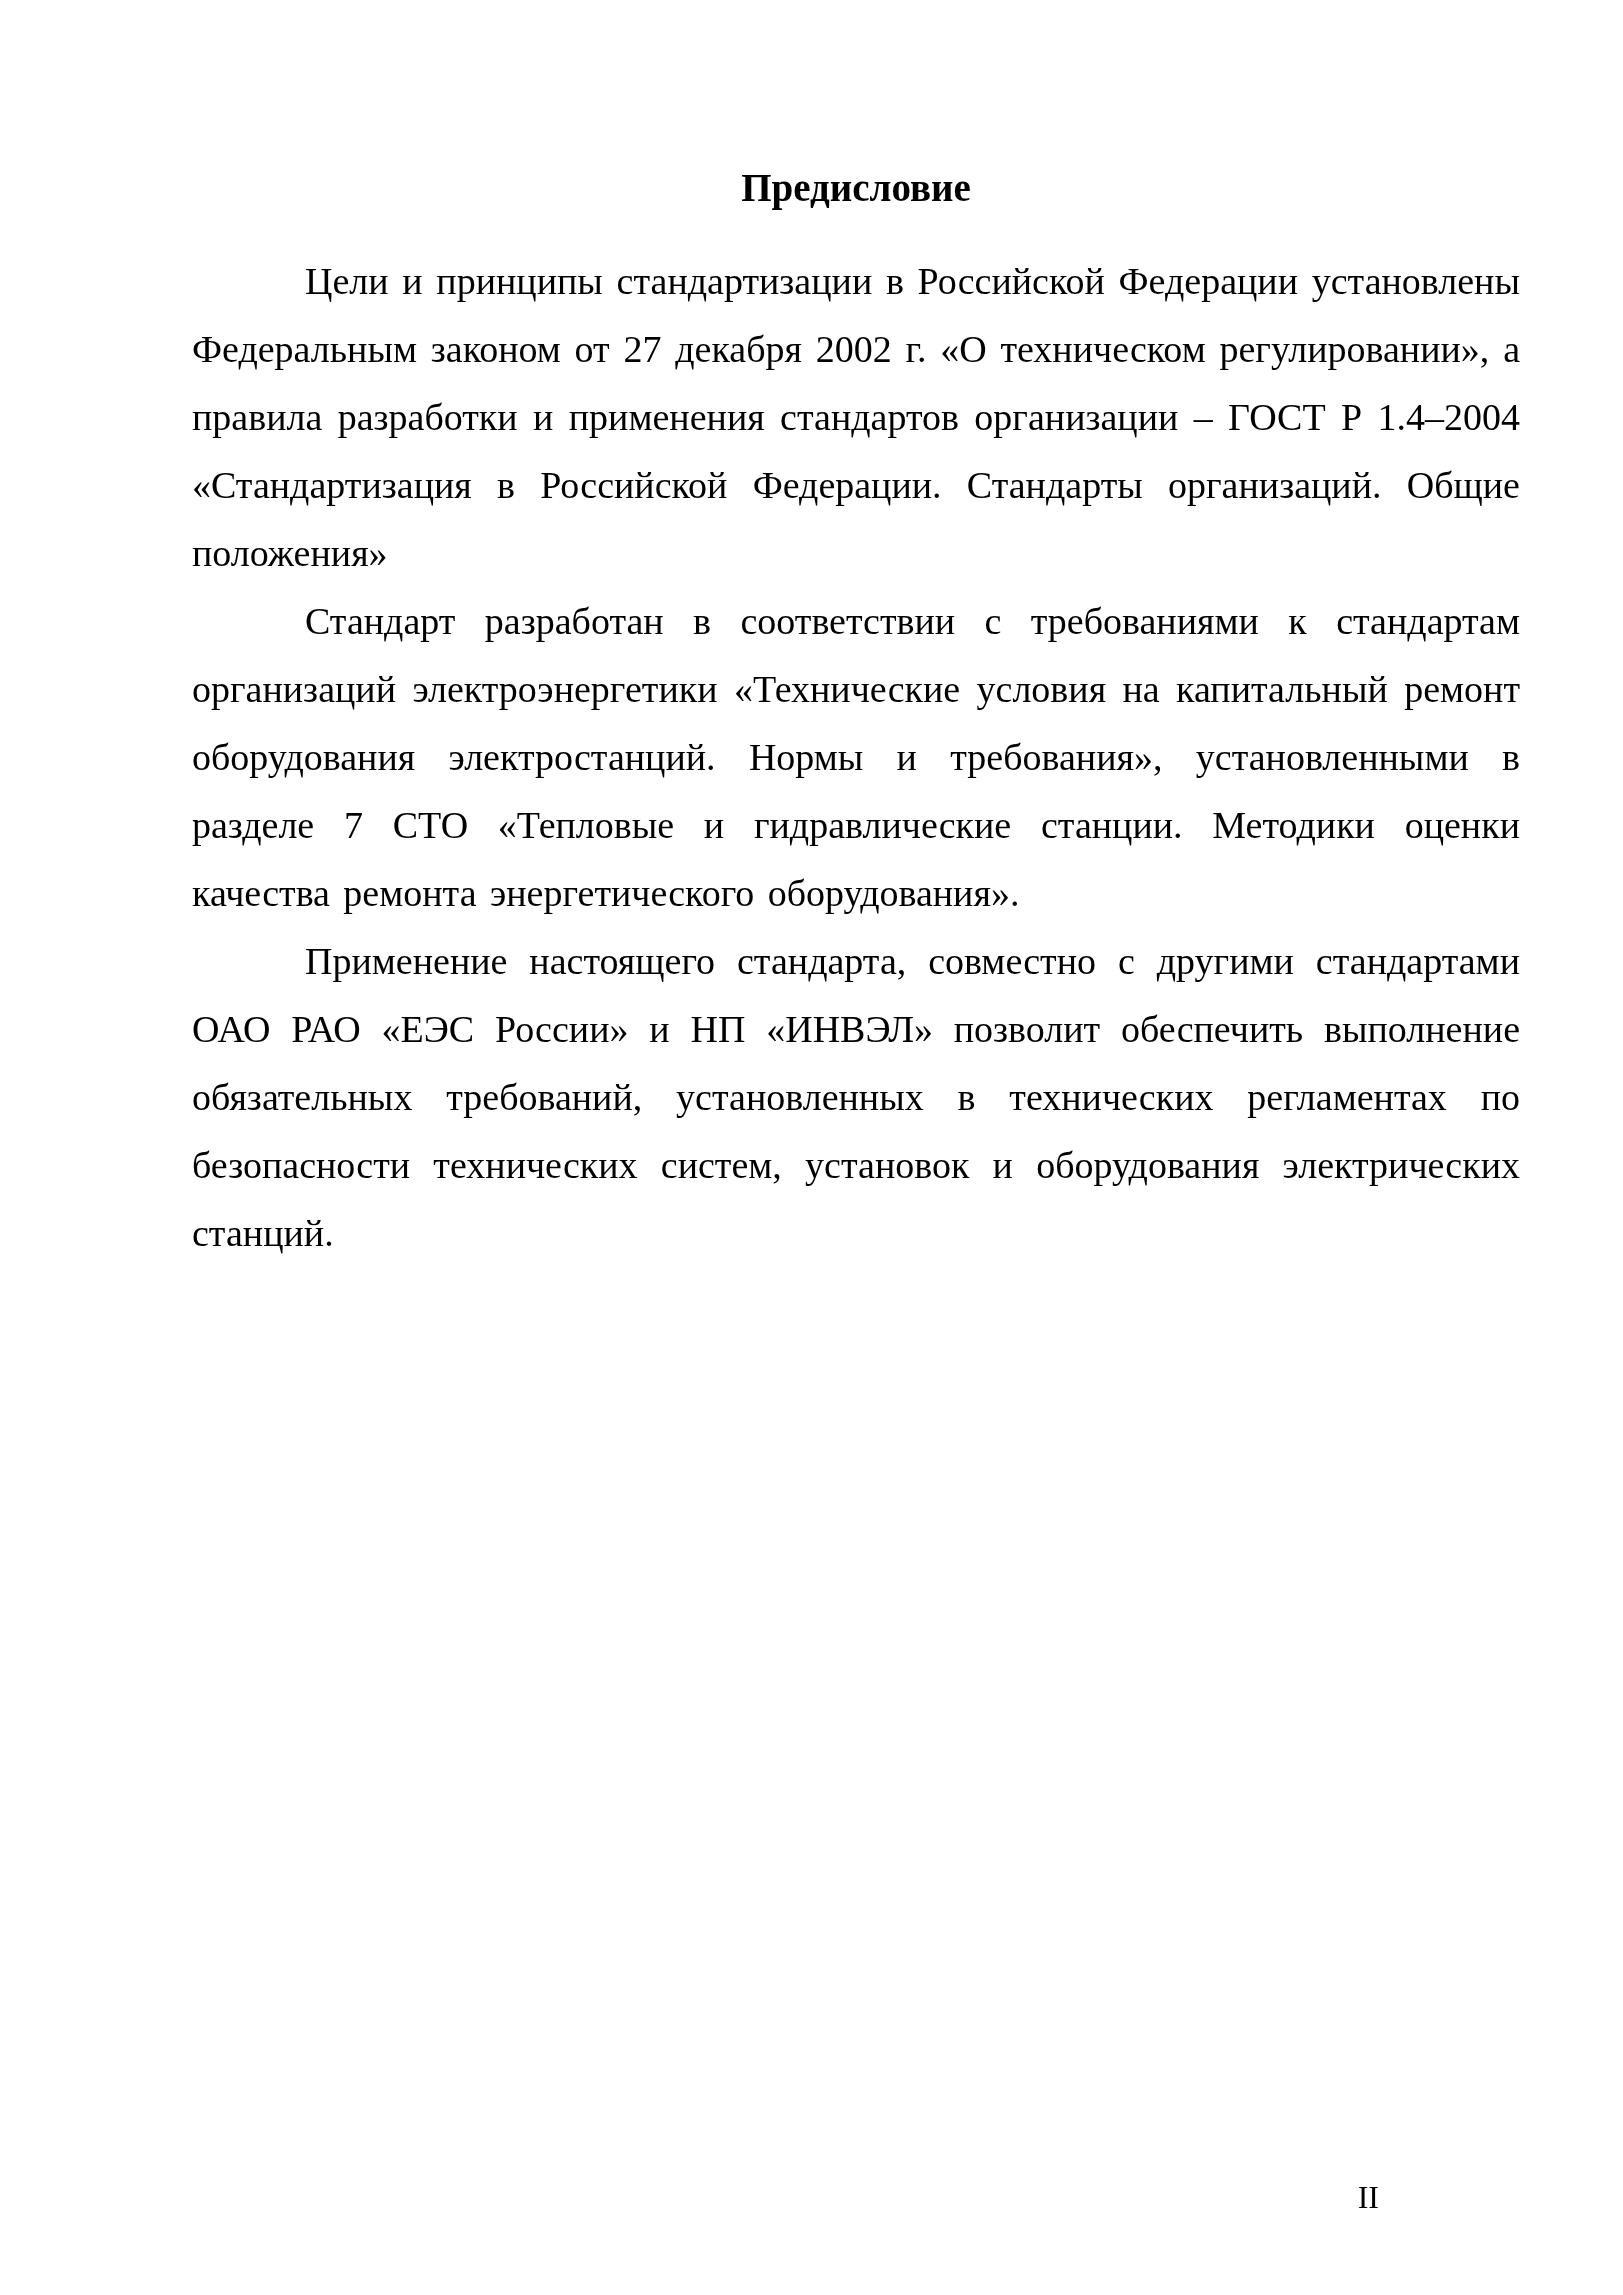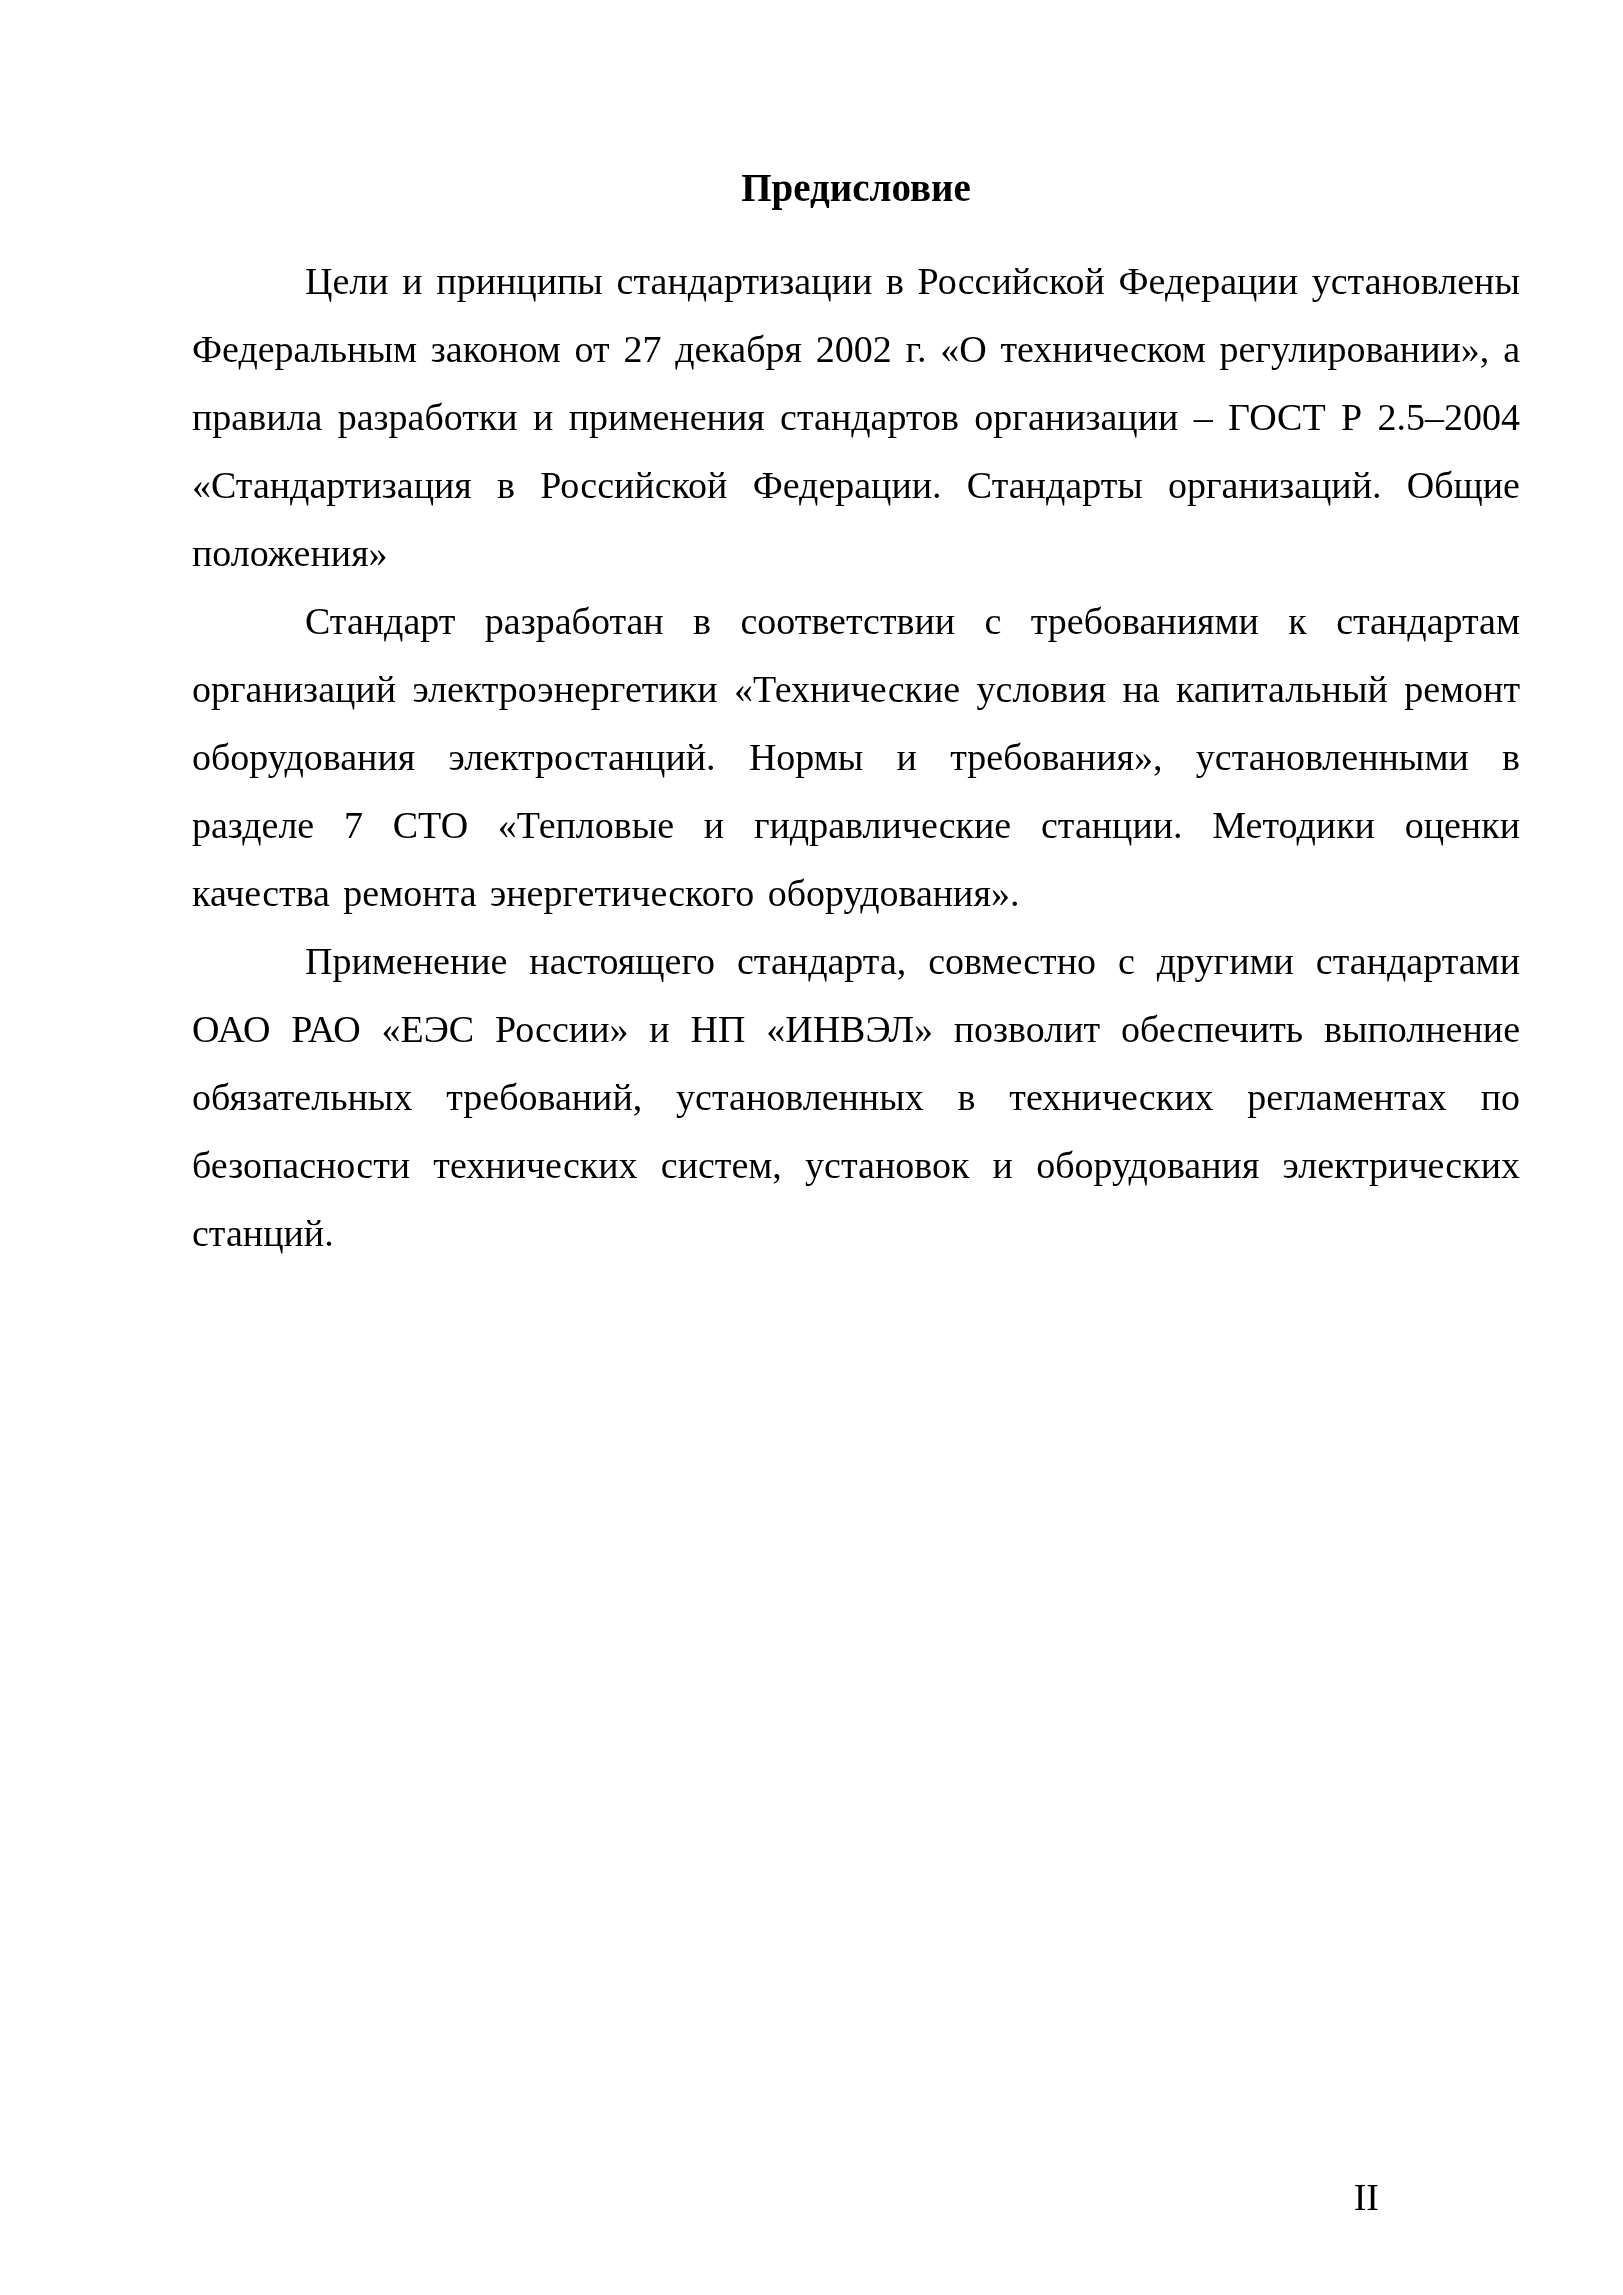--- a/index.html
+++ b/index.html
@@ -41,30 +41,30 @@
     line-height: 68px;
     text-align: justify;
     text-indent: 113px;
     margin: 0;
     word-spacing: 3.9px;
   }
   .page-number {
     position: absolute;
     right: 105px;
     top: 2163px;
-    font-size: 38px;
+    font-size: 32px;
     line-height: 68px;
     text-align: right;
   }
 </style>
 </head>
 <body>
 
 <div class="page">
   <div class="content">
     <h1 class="doc-title">Предисловие</h1>
-    <p class="doc-paragraph">Цели и принципы стандартизации в Российской Федерации установлены Федеральным законом от 27 декабря 2002 г. «О техническом регулировании», а правила разработки и применения стандартов организации – ГОСТ Р 2.5–2004 «Стандартизация в Российской Федерации. Стандарты организаций. Общие положения»</p>
+    <p class="doc-paragraph">Цели и принципы стандартизации в Российской Федерации установлены Федеральным законом от 27 декабря 2002 г. «О техническом регулировании», а правила разработки и применения стандартов организации – ГОСТ Р 1.4–2004 «Стандартизация в Российской Федерации. Стандарты организаций. Общие положения»</p>
     <p class="doc-paragraph">Стандарт разработан в соответствии с требованиями к стандартам организаций электроэнергетики «Технические условия на капитальный ремонт оборудования электростанций. Нормы и требования», установленными в разделе 7 СТО «Тепловые и гидравлические станции. Методики оценки качества ремонта энергетического оборудования».</p>
     <p class="doc-paragraph">Применение настоящего стандарта, совместно с другими стандартами ОАО РАО «ЕЭС России» и НП «ИНВЭЛ» позволит обеспечить выполнение обязательных требований, установленных в технических регламентах по безопасности технических систем, установок и оборудования электрических станций.</p>
   </div>
   <div class="page-number">II</div>
 </div>
 
 
 </body></html>

